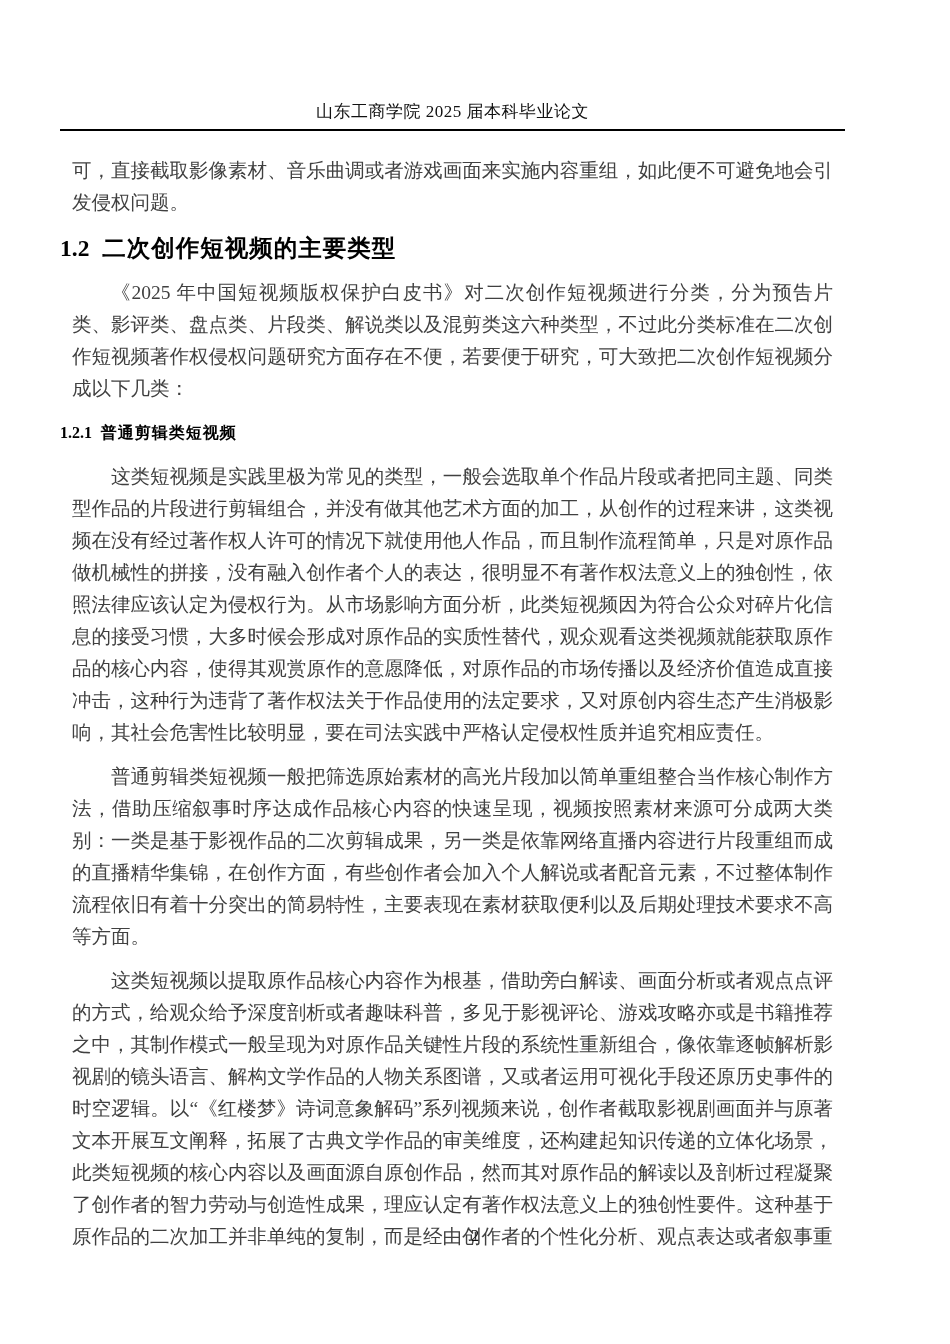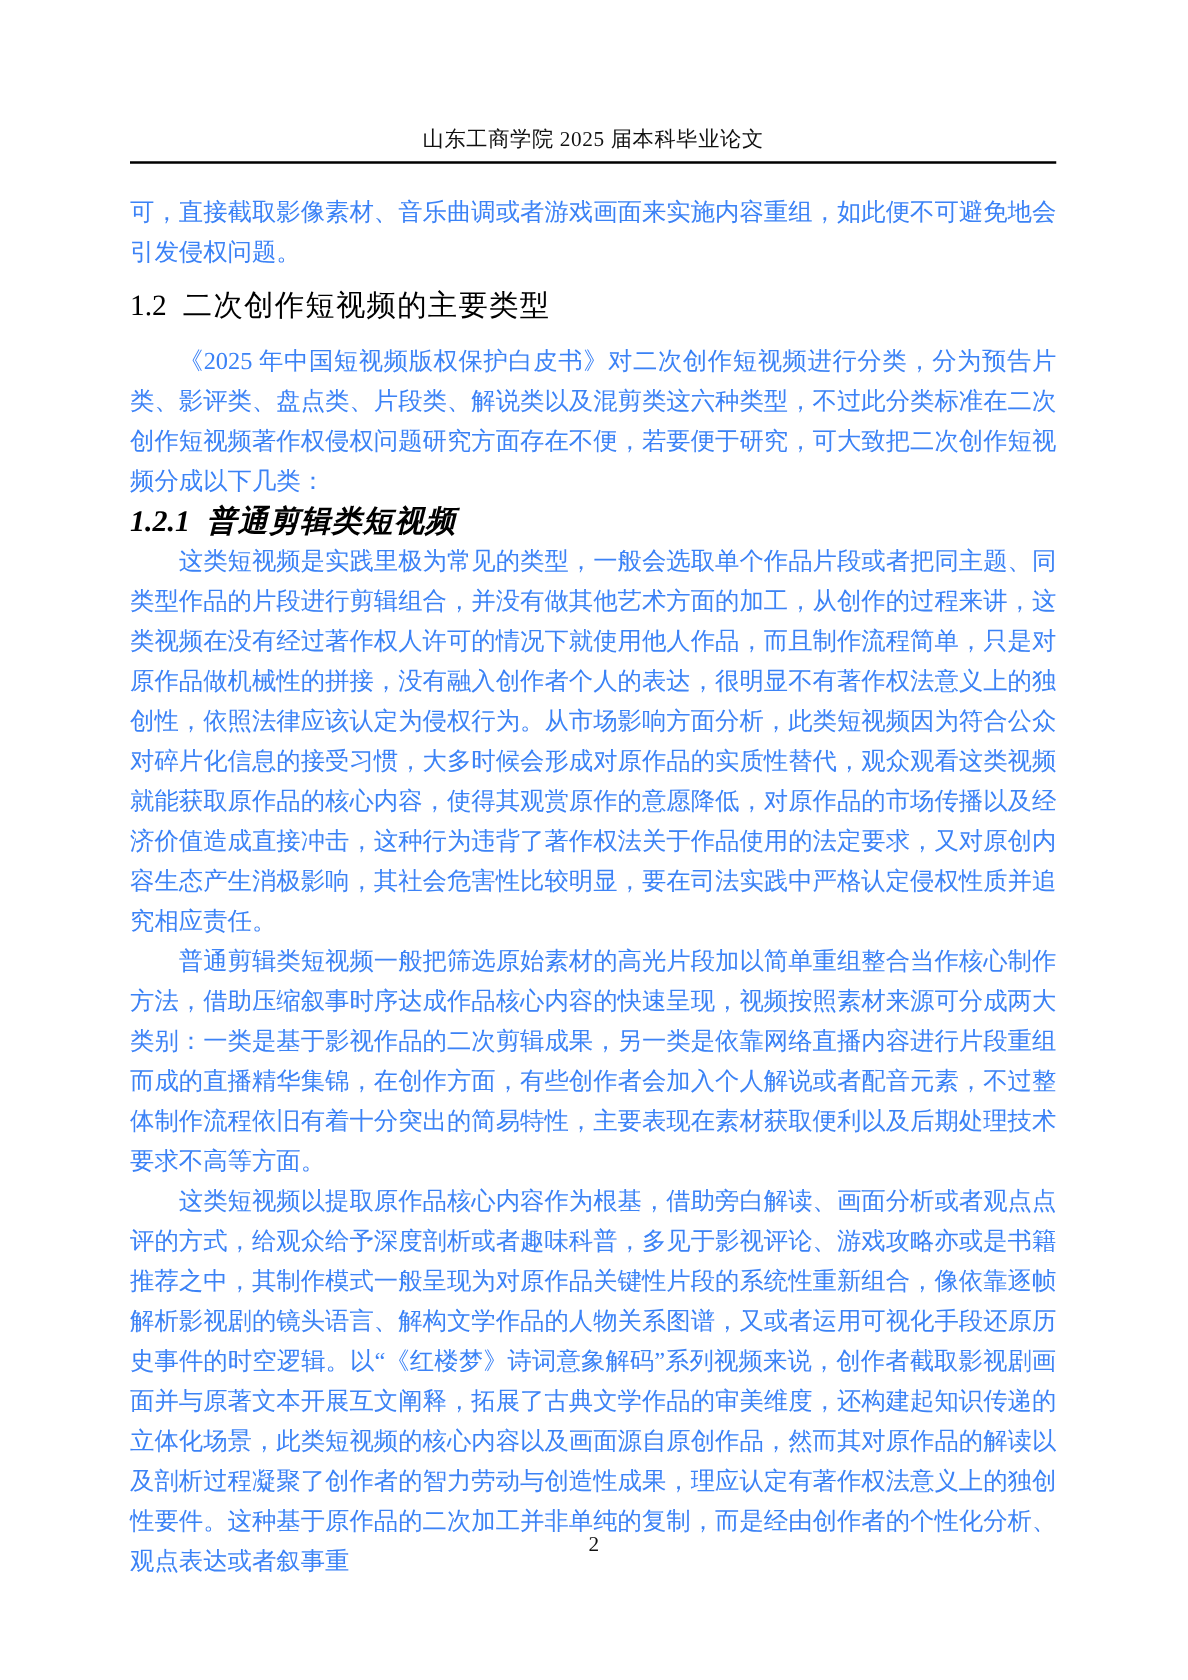--- a/index.html
+++ b/index.html
@@ -7,66 +7,65 @@
     padding: 0;
     background: #ffffff;
   }
   .page {
     position: relative;
     width: 950px;
     height: 1344px;
     background: #ffffff;
     color: #000000;
     box-sizing: border-box;
-    padding: 102px 105px 0 104px;
+    padding: 102px 105px 0 60px;
     font-family: "Liberation Serif", "DejaVu Serif", serif;
     overflow: hidden;
   }
   .doc-header {
     text-align: center;
     font-size: 17px;
     line-height: 20px;
     letter-spacing: 0.5px;
     color: #111111;
   }
   .header-rule {
     border: none;
     border-top: 2px solid #000000;
     margin: 7px 0 0 0;
   }
   .content {
     margin-top: 24px;
   }
   p.body-para {
-    margin: 0;
+    margin: 12px;
     font-size: 19.5px;
     line-height: 32px;
     text-align: justify;
     text-justify: inter-ideograph;
     text-indent: 2em;
     word-break: break-all;
-    color: #3b82f6;
+    color: #404040;
   }
   p.no-indent {
     text-indent: 0;
   }
   h2.section-heading {
     font-size: 23.5px;
     line-height: 34px;
     margin: 8px 0 12px 0;
-    font-weight: normal;
+    font-weight: bold;
     color: #000000;
   }
   h3.subsection-heading {
-    font-size: 24px;
+    font-size: 16px;
     line-height: 32px;
     margin: 0;
     font-weight: bold;
     color: #000000;
-    font-style: italic;
   }
   .heading-num {
     font-family: "Liberation Serif", "DejaVu Serif", serif;
     margin-right: 0.55em;
   }
   .heading-title {
     font-family: "Liberation Sans", "DejaVu Sans", sans-serif;
     letter-spacing: 1px;
   }
   .page-number {

